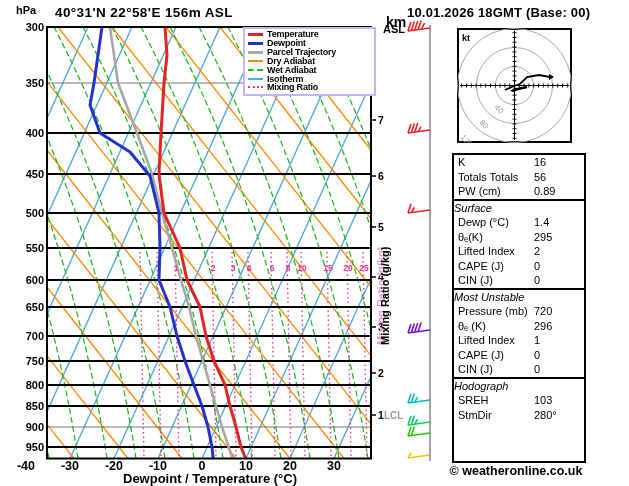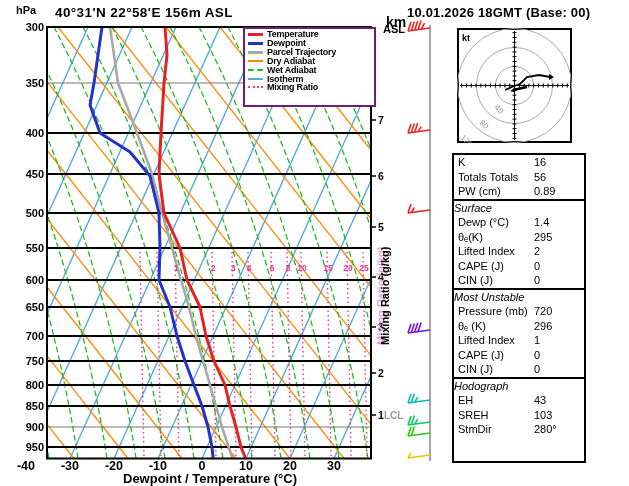--- a/index.html
+++ b/index.html
@@ -7,22 +7,22 @@
        font-family:"Liberation Sans","DejaVu Sans",sans-serif;color:#000;}
   .abs{position:absolute;}
   #plot-svg{position:absolute;left:0;top:0;z-index:1;}
   .hdr{font-weight:bold;}
   #hpa-label{left:16px;top:4px;font-size:11px;text-align:center;}
   #main-title{left:55px;top:5px;font-size:13.5px;letter-spacing:.4px;}
   #km-label{left:386px;top:14px;font-size:14px;text-align:right;}
   #asl-label{left:383px;top:23px;font-size:11px;}
   #date-title{left:407px;top:5px;font-size:13px;letter-spacing:.2px;}
   
-  #legend{left:243px;top:27px;width:126px;height:62px;border:2px solid #701a75;background:#fff;
-          z-index:3;display:flex;flex-direction:column;justify-content:space-around;padding:1px 0 13px 3px;}
+  #legend{left:243px;top:27px;width:126px;height:62px;border:2px solid #c4b5fd;background:#fff;
+          z-index:3;display:flex;flex-direction:column;justify-content:space-around;padding:1px 0 2px 3px;}
   .lg-row{display:flex;align-items:center;gap:4px;height:8px;}
   .lg-line{width:15px;height:0;flex:0 0 15px;}
   .lg-txt{font-size:9px;font-weight:bold;white-space:nowrap;letter-spacing:-0.2px;}
   
   #hodo{left:457px;top:28px;z-index:3;}
   
   #data-table{left:452px;top:153px;width:130px;height:306px;border:2px solid #000;background:#fff;
               z-index:3;display:flex;flex-direction:column;font-size:11px;}
   .tbl-section{display:flex;flex-direction:column;flex:0 0 auto;}
   .tbl-section + .tbl-section{border-top:2px solid #000;}
@@ -389,27 +389,24 @@
           <span class="tbl-val">0</span>
         </div>
         <div class="tbl-row">
           <span class="tbl-lbl">CIN (J)</span>
           <span class="tbl-val">0</span>
         </div>
       </div>
       <div class="tbl-section">
         <div class="tbl-hdr">Hodograph</div>
         <div class="tbl-row">
-          <span class="tbl-lbl">EH</span>
-          <span class="tbl-val">43</span>
-        </div>
-        <div class="tbl-row">
           <span class="tbl-lbl">SREH</span>
           <span class="tbl-val">103</span>
         </div>
         <div class="tbl-row">
           <span class="tbl-lbl">StmDir</span>
           <span class="tbl-val">280°</span>
         </div>
       </div>
     </div>
 
+  <div class="abs" id="footer">© weatheronline.co.uk</div>
 </div>
 
 </body></html>

